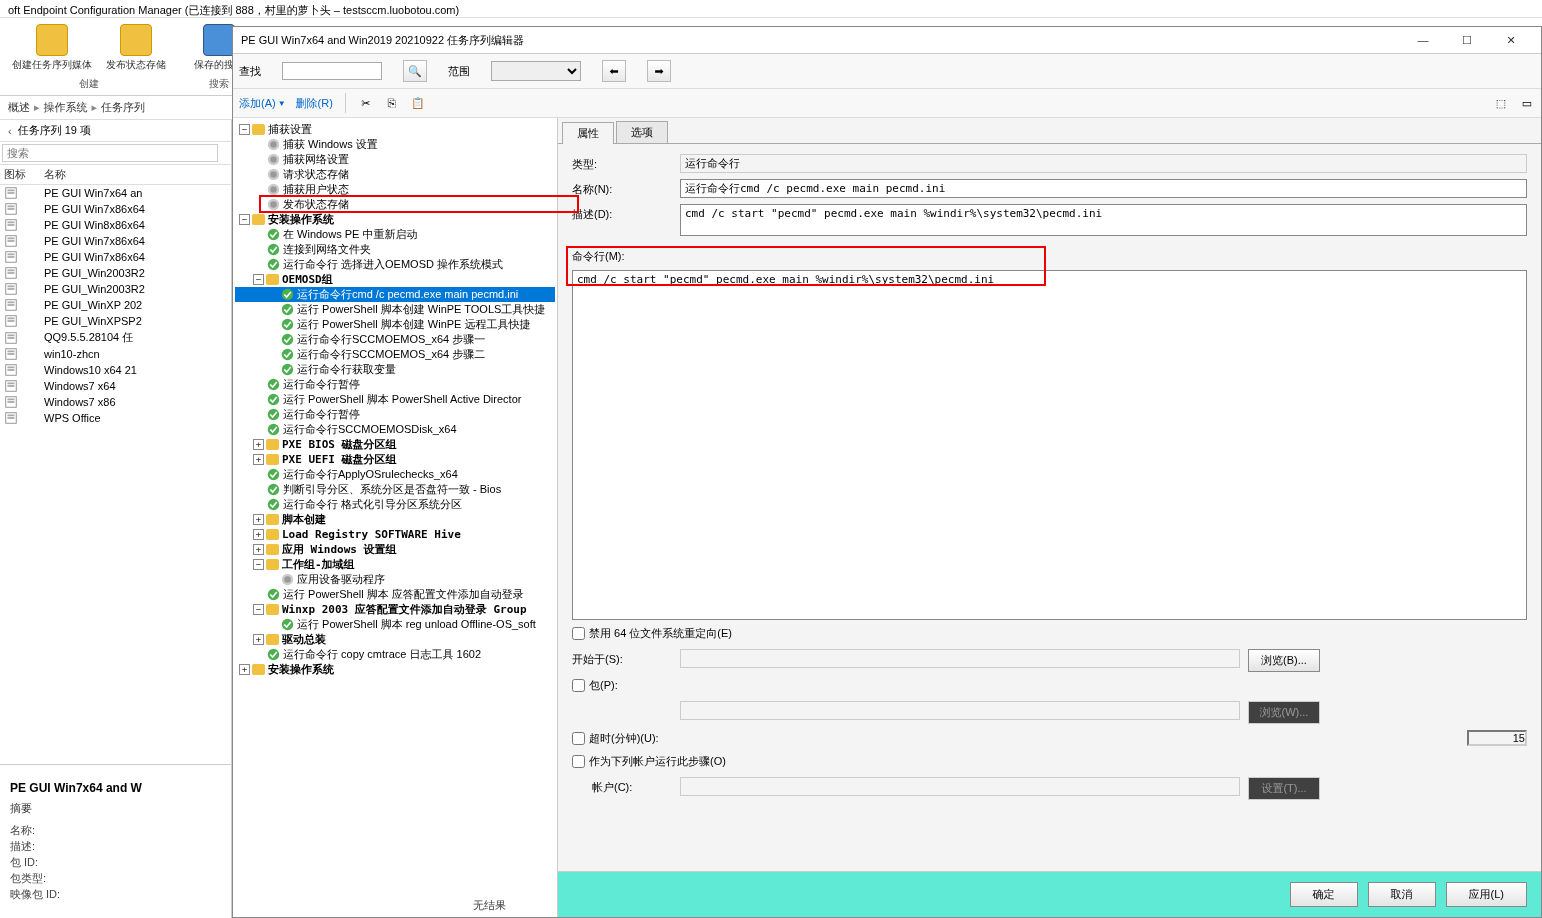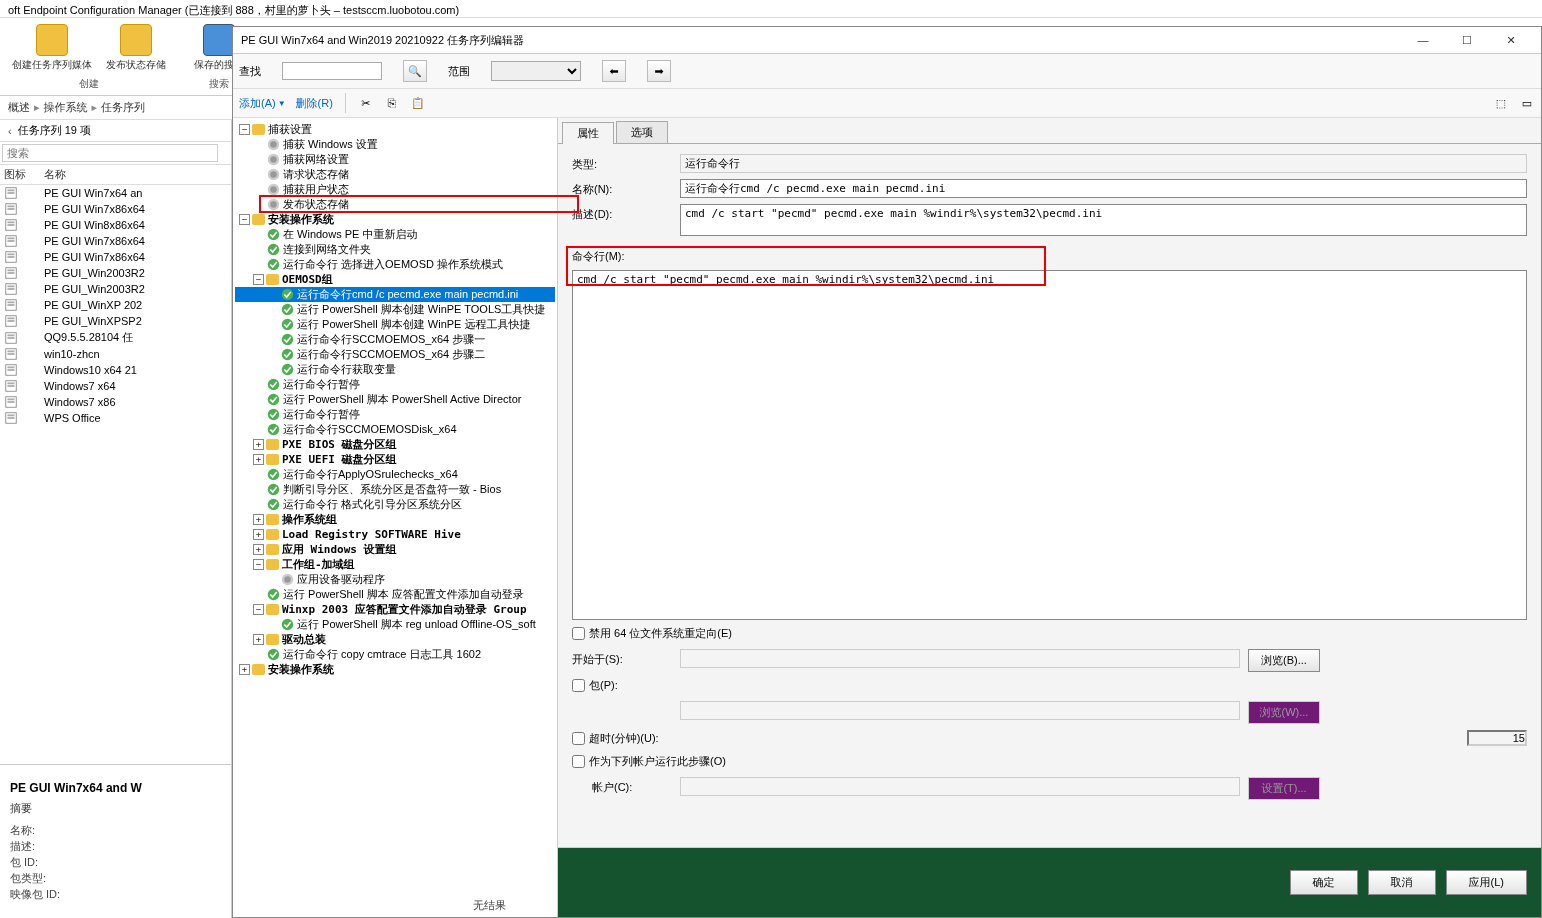--- a/index.html
+++ b/index.html
@@ -79,27 +79,27 @@
 .tab { padding: 3px 14px; border: 1px solid #aaa; border-bottom: none; background: #e8e8e8; margin-right: 2px; font-size: 11px; cursor: pointer; }
 .tab.active { background: #f4f4f4; position: relative; top: 1px; }
 .form-body { padding: 10px 14px; flex: 1; overflow-y: auto; }
 .form-row { display: flex; align-items: flex-start; margin-bottom: 6px; }
 .form-row > label { width: 108px; font-size: 11px; padding-top: 3px; }
 .form-row input[type=text], .form-row textarea { flex: 1; padding: 2px 4px; border: 1px solid #888; font-size: 11px; font-family: "SimSun", monospace; background: #fff; }
 .form-row input[readonly] { background: #f4f4f4; border: 1px solid #ccc; }
 .form-row textarea { resize: none; }
 .cmd-area { height: 350px; font-family: Consolas, monospace; font-size: 12px; padding: 6px; }
 .form-row .btn { width: 72px; padding: 3px 4px; margin-left: 8px; border: 1px solid #888; background: linear-gradient(#fff,#e4e4e4); font-size: 11px; cursor: pointer; text-align: center; }
-.form-row .btn.disabled { color: #999; border-color: #ccc; background: #701a75; }
+.form-row .btn.disabled { color: #999; border-color: #ccc; background: #404040; }
 .chk-row { display: flex; align-items: center; gap: 4px; margin-bottom: 8px; font-size: 11px; }
 .chk-row input[type=checkbox] { width: 13px; height: 13px; }
 .short-input { width: 560px !important; flex: none !important; }
 .num-input { width: 60px !important; flex: none !important; text-align: right; background: #f4f4f4 !important; border-color: #ccc !important; }
 
-.dialog-footer { padding: 22px 14px; display: flex; justify-content: flex-end; gap: 10px; border-top: 1px solid #ccc; background: #14532d; }
+.dialog-footer { padding: 10px 14px; display: flex; justify-content: flex-end; gap: 10px; border-top: 1px solid #ccc; background: #5eead4; }
 .dialog-footer .btn { padding: 4px 22px; border: 1px solid #888; background: linear-gradient(#fff,#e4e4e4); font-size: 11px; cursor: pointer; }
 
 .no-result { position: absolute; left: 240px; bottom: 4px; font-size: 11px; color: #444; }
 
 
 .right-sliver { position: absolute; right: 0; top: 120px; width: 230px; bottom: 0; background: #fff; border-left: 1px solid #ddd; z-index: -1; }
 .right-sliver .hdr { padding: 4px 8px; font-size: 11px; border-bottom: 1px solid #ddd; }
 .right-sliver .item { padding: 4px 8px; font-size: 11px; color: #06c; cursor: pointer; display: flex; align-items: center; gap: 4px; }
 .red-bar-x { position: absolute; right: 120px; top: 186px; width: 22px; height: 22px; border: 1px solid #c00; display: flex; align-items: center; justify-content: center; color: #c00; font-size: 14px; z-index: -1; }
 </style>
@@ -598,21 +598,21 @@
             <svg viewBox="0 0 16 16">
               <circle cx="8" cy="8" r="7" fill="#4caf50"></circle>
               <path d="M4 8 l3 3 l5 -6" stroke="#fff" stroke-width="2" fill="none"></path>
             </svg>
           </span>
           <span class="lbl">运行命令行 格式化引导分区系统分区</span>
         </div>
         <div class="tree-node bold" style="padding-left:18px">
           <span class="tree-exp">+</span>
           <span class="tree-ic folder"></span>
-          <span class="lbl">操作系统组</span>
+          <span class="lbl">脚本创建</span>
         </div>
         <div class="tree-node bold" style="padding-left:18px">
           <span class="tree-exp">+</span>
           <span class="tree-ic folder"></span>
           <span class="lbl">Load Registry SOFTWARE Hive</span>
         </div>
         <div class="tree-node bold" style="padding-left:18px">
           <span class="tree-exp">+</span>
           <span class="tree-ic folder"></span>
           <span class="lbl">应用 Windows 设置组</span>

